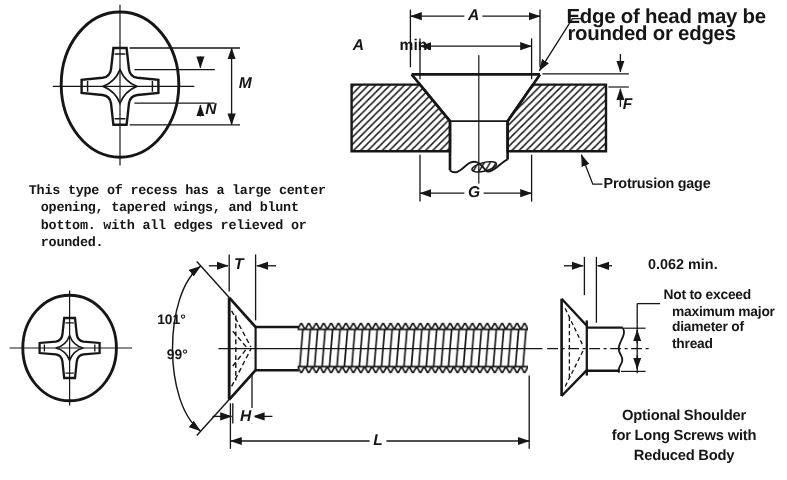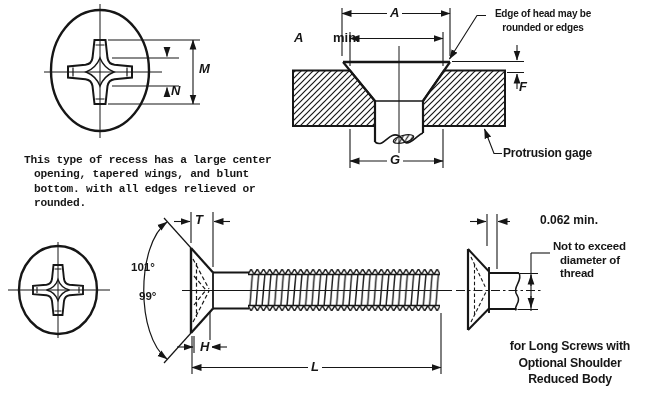--- a/index.html
+++ b/index.html
@@ -16,21 +16,21 @@
   .lbl.bg{background:#ffffff;padding:0 3px;}
   .upright{font-style:normal;padding-left:26px;}
   .txt{
     position:absolute;font:700 12px "Liberation Sans", sans-serif;
     color:#161616;white-space:nowrap;line-height:14px;letter-spacing:-0.2px;
   }
   .txt span{display:block;}
   .para{font-size:11.2px;line-height:14.3px;}
   .para span{padding-left:10px;}
   .para span:first-child{padding-left:0;}
-  .edge-note{text-align:center;width:142px;line-height:14px;font-size:10px;}
+  .edge-note{text-align:center;width:142px;line-height:14px;font-size:17px;}
   .shoulder-note{font-size:11.5px;line-height:13.5px;}
   .shoulder-note span{padding-left:7px;}
   .shoulder-note span:first-child{padding-left:0;}
   .caption{text-align:center;width:172px;font-size:12.3px;line-height:16.5px;}
   .angle{font:700 11.5px "Liberation Sans", sans-serif;position:absolute;color:#161616;}
 </style>
 </head>
 <body>
 
 <div id="stage">
@@ -198,23 +198,24 @@
 
   <div class="txt para" style="left:24px;top:153px;font-family:Liberation Mono, monospace;">
     <span>This type of recess has a large center</span>
     <span>opening, tapered wings, and blunt</span>
     <span>bottom. with all edges relieved or</span>
     <span>rounded.</span>
   </div>
 
   <div class="txt shoulder-note" style="left:553px;top:240px;">
     <span>Not to exceed</span>
+    <span>maximum major</span>
     <span>diameter of</span>
     <span>thread</span>
   </div>
 
   <div class="txt caption" style="left:484px;top:338px;">
+    <span>Optional Shoulder</span>
     <span>for Long Screws with</span>
-    <span>Optional Shoulder</span>
     <span>Reduced Body</span>
   </div>
 
 </div>
 
 </body></html>

